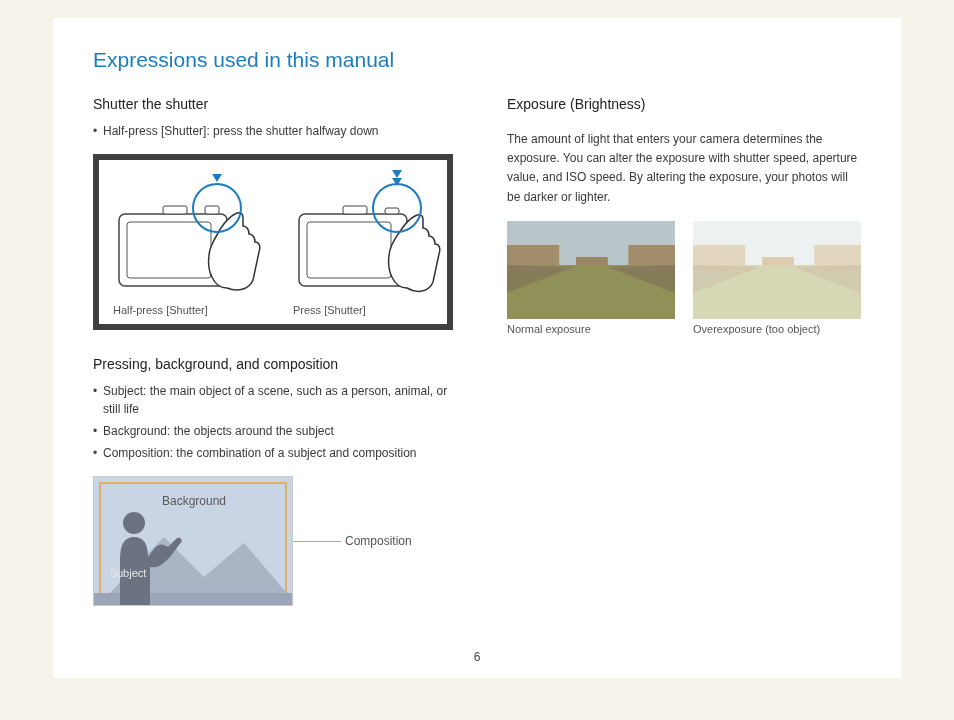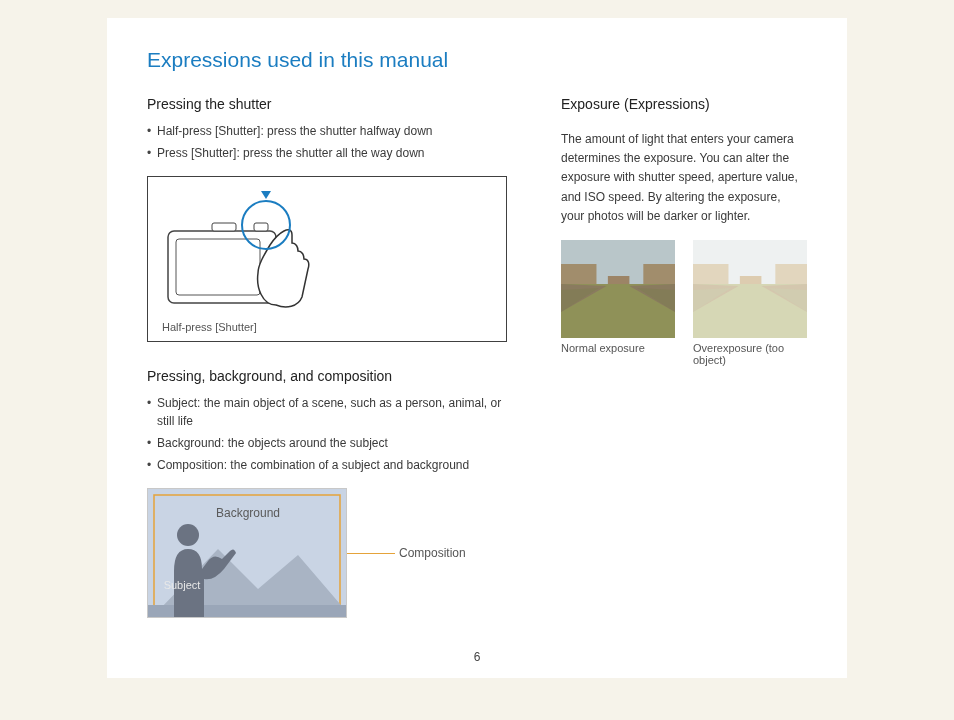--- a/index.html
+++ b/index.html
@@ -5,21 +5,21 @@
   html, body {
     margin: 0;
     padding: 0;
     background: #f6f3ea;
     font-family: "Helvetica Neue", Helvetica, Arial, sans-serif;
     color: #3a3a3a;
     font-weight: 300;
   }
   .page {
     background: #ffffff;
-    width: 740px;
+    width: 848px;
     height: 660px;
     margin: 18px auto 0 auto;
     box-sizing: border-box;
     padding: 30px 40px 0 40px;
     position: relative;
   }
   h1.title {
     font-size: 21px;
     font-weight: 400;
     color: #1b7dc1;
@@ -36,21 +36,21 @@
     font-size: 14px;
     font-weight: 400;
     color: #222;
     margin: 4px 0 10px 0;
   }
   .bullets { margin: 0 0 14px 0; padding: 0; list-style: none; font-size: 12px; line-height: 1.5; }
   .bullets li { position: relative; padding-left: 10px; margin-bottom: 4px; }
   .bullets li::before { content: "•"; position: absolute; left: 0; color: #444; }
   .para { font-size: 12px; line-height: 1.6; margin: 18px 0 14px 0; }
   .diagram-box {
-    border: 1px solid #404040;
+    border: 6px solid #404040;
     padding: 10px 14px 8px 14px;
     display: flex;
     gap: 20px;
     align-items: flex-end;
     width: 360px;
     box-sizing: border-box;
   }
   .diagram-box .item { flex:1; text-align: left; }
   .diagram-box .cap { font-size: 11px; color: #555; margin-top:4px; }
   .small-label { font-size: 11px; color: #555; margin-top:4px; }
@@ -79,28 +79,25 @@
 </head>
 <body>
 
 <div class="page">
   <h1 class="title">Expressions used in this manual</h1>
 
   <div class="columns">
 
     <div class="col">
 
-      <h2 class="sub">Pressing the shutter</h2>
+      <h2 class="sub">Shutter the shutter</h2>
 
       <ul class="bullets">
         <li>
           <span>Half-press [</span><strong>Shutter</strong><span>]: press the shutter halfway down</span>
-        </li>
-        <li>
-          <span>Press [</span><strong>Shutter</strong><span>]: press the shutter all the way down</span>
         </li>
       </ul>
 
       <div class="diagram-box">
         <div class="item">
           <svg width="160" height="130" viewBox="0 0 160 130">
 
             <rect x="6" y="44" width="108" height="72" rx="6" fill="#fff" stroke="#444" stroke-width="1.5"></rect>
             <rect x="14" y="52" width="84" height="56" rx="3" fill="#fff" stroke="#555"></rect>
             <rect x="50" y="36" width="24" height="8" rx="2" fill="#fff" stroke="#444"></rect>
@@ -110,33 +107,49 @@
             <path d="M114 118 C 100 118 94 100 96 86 C 96 78 102 68 108 58 C 112 52 118 46 122 44 C 126 42 130 42 130 48 L 130 56 C 134 56 136 60 136 64 C 140 64 142 68 142 72 C 146 72 148 76 146 82 L 140 110 C 136 120 124 122 114 118 Z" fill="#fff" stroke="#333" stroke-width="1.5"></path>
 
             <circle cx="104" cy="38" r="24" fill="none" stroke="#1b7dc1" stroke-width="2"></circle>
 
             <polygon points="104,12 99,4 109,4" fill="#1b7dc1"></polygon>
           </svg>
           <div class="cap">
             <span>Half-press [</span><strong>Shutter</strong><span>]</span>
           </div>
         </div>
+        <div class="item">
+          <svg width="160" height="130" viewBox="0 0 160 130">
+            <rect x="6" y="44" width="108" height="72" rx="6" fill="#fff" stroke="#444" stroke-width="1.5"></rect>
+            <rect x="14" y="52" width="84" height="56" rx="3" fill="#fff" stroke="#555"></rect>
+            <rect x="50" y="36" width="24" height="8" rx="2" fill="#fff" stroke="#444"></rect>
+            <rect x="92" y="38" width="14" height="6" rx="2" fill="#fff" stroke="#444"></rect>
+            <path d="M114 118 C 100 118 94 100 96 86 C 96 78 102 68 108 60 C 112 54 118 48 122 46 C 126 44 130 44 130 50 L 130 58 C 134 58 136 62 136 66 C 140 66 142 70 142 74 C 146 74 148 78 146 84 L 140 112 C 136 122 124 124 114 118 Z" fill="#fff" stroke="#333" stroke-width="1.5"></path>
+            <circle cx="104" cy="38" r="24" fill="none" stroke="#1b7dc1" stroke-width="2"></circle>
+
+            <polygon points="104,8 99,0 109,0" fill="#1b7dc1"></polygon>
+            <polygon points="104,16 99,8 109,8" fill="#1b7dc1"></polygon>
+          </svg>
+          <div class="cap">
+            <span>Press [</span><strong>Shutter</strong><span>]</span>
+          </div>
+        </div>
       </div>
 
       <h2 class="sub" style="margin-top:26px;">Pressing, background, and composition</h2>
 
       <ul class="bullets">
         <li>
           <strong>Subject</strong><span>: the main object of a scene, such as a person, animal, or still life</span>
         </li>
         <li>
           <strong>Background</strong><span>: the objects around the subject</span>
         </li>
         <li>
-          <strong>Composition</strong><span>: the combination of a subject and background</span>
+          <strong>Composition</strong><span>: the combination of a subject and composition</span>
         </li>
       </ul>
 
       <div class="comp-wrap">
         <div class="comp-diagram">
           <svg width="198" height="128" viewBox="0 0 198 128">
 
             <rect x="0" y="0" width="198" height="128" fill="#c9d4e4"></rect>
 
             <rect x="6" y="6" width="186" height="116" fill="none" stroke="#e5a33a" stroke-width="1.5"></rect>
@@ -154,21 +167,21 @@
             <text x="34" y="100" font-size="11" fill="#e8e8e8" text-anchor="middle">Subject</text>
           </svg>
         </div>
         <div class="comp-line"></div>
         <div class="comp-label">Composition</div>
       </div>
 
     </div>
 
     <div class="col">
-      <h2 class="sub">Exposure (Expressions)</h2>
+      <h2 class="sub">Exposure (Brightness)</h2>
       <p class="para">The amount of light that enters your camera determines the exposure. You can alter the exposure with shutter speed, aperture value, and ISO speed. By altering the exposure, your photos will be darker or lighter.</p>
 
       <div class="photos">
         <div class="ph">
           <div class="img river">
             <svg viewBox="0 0 180 98" preserveAspectRatio="none">
               <rect x="0" y="0" width="180" height="44" fill="#b9c6c9"></rect>
               <rect x="0" y="44" width="180" height="54" fill="#8f9158"></rect>
               <polygon points="0,44 0,72 72,46" fill="#8a7b5f"></polygon>
               <polygon points="180,44 180,72 108,46" fill="#8a7b5f"></polygon>

